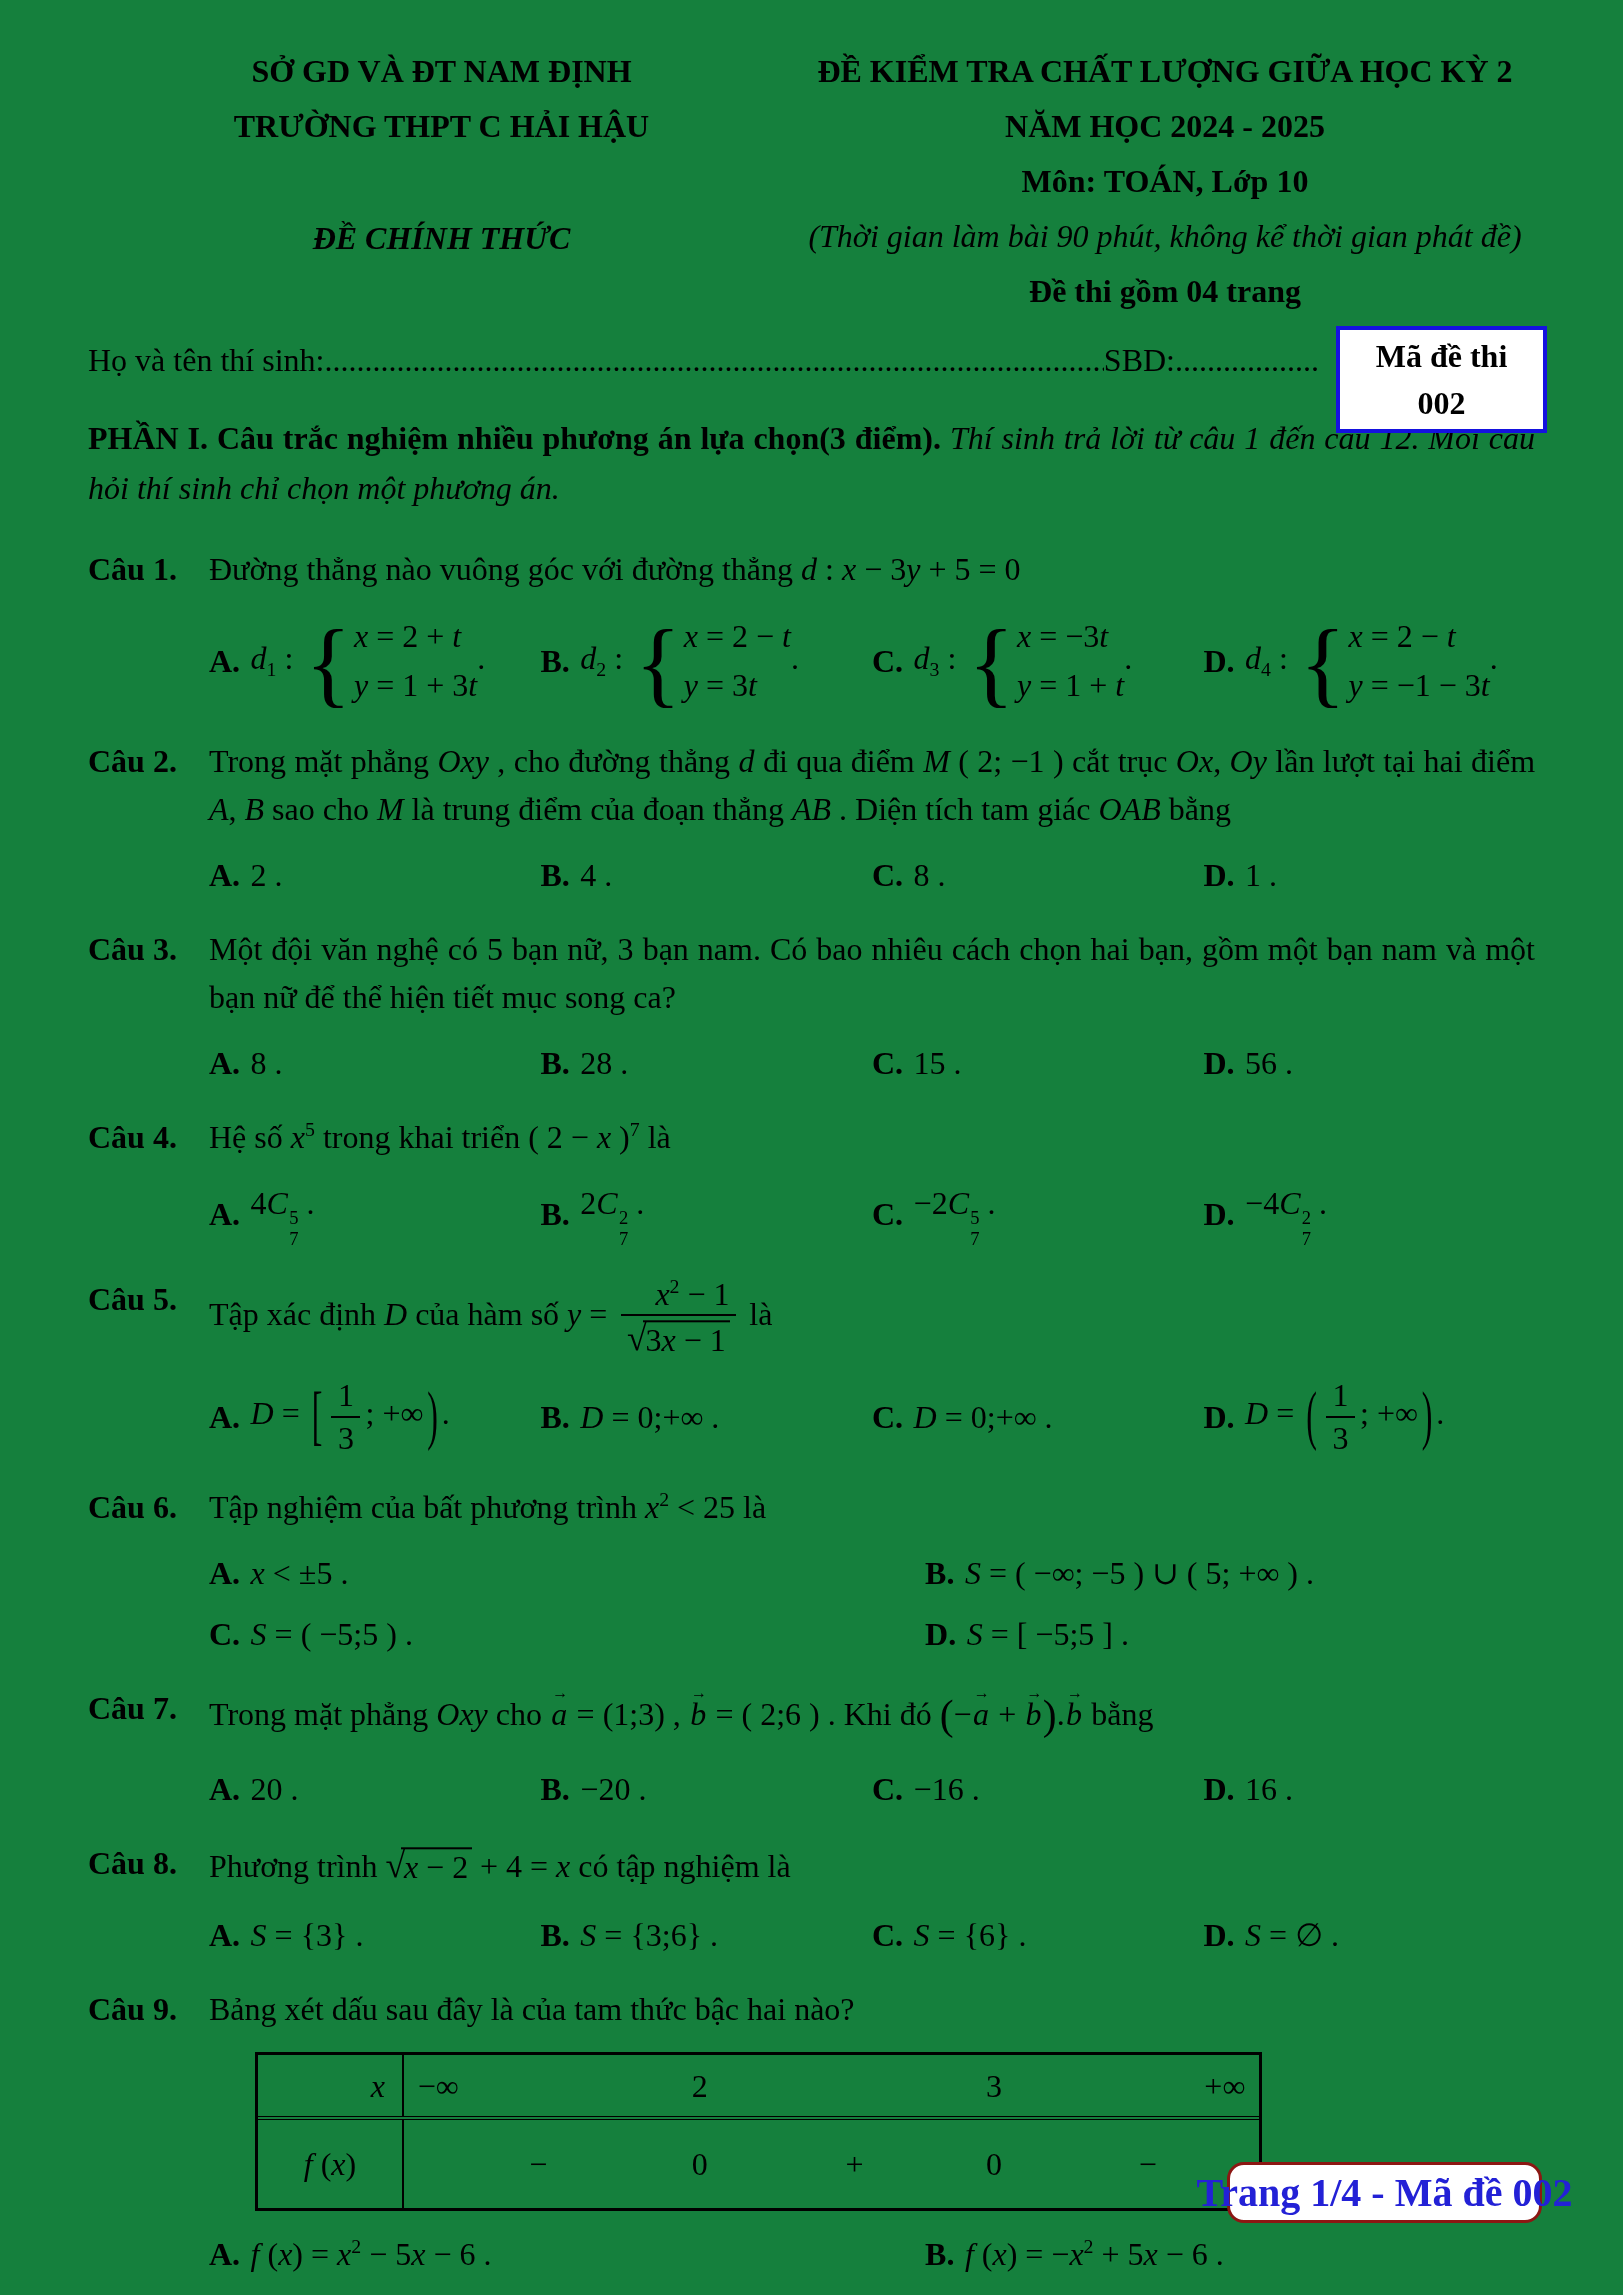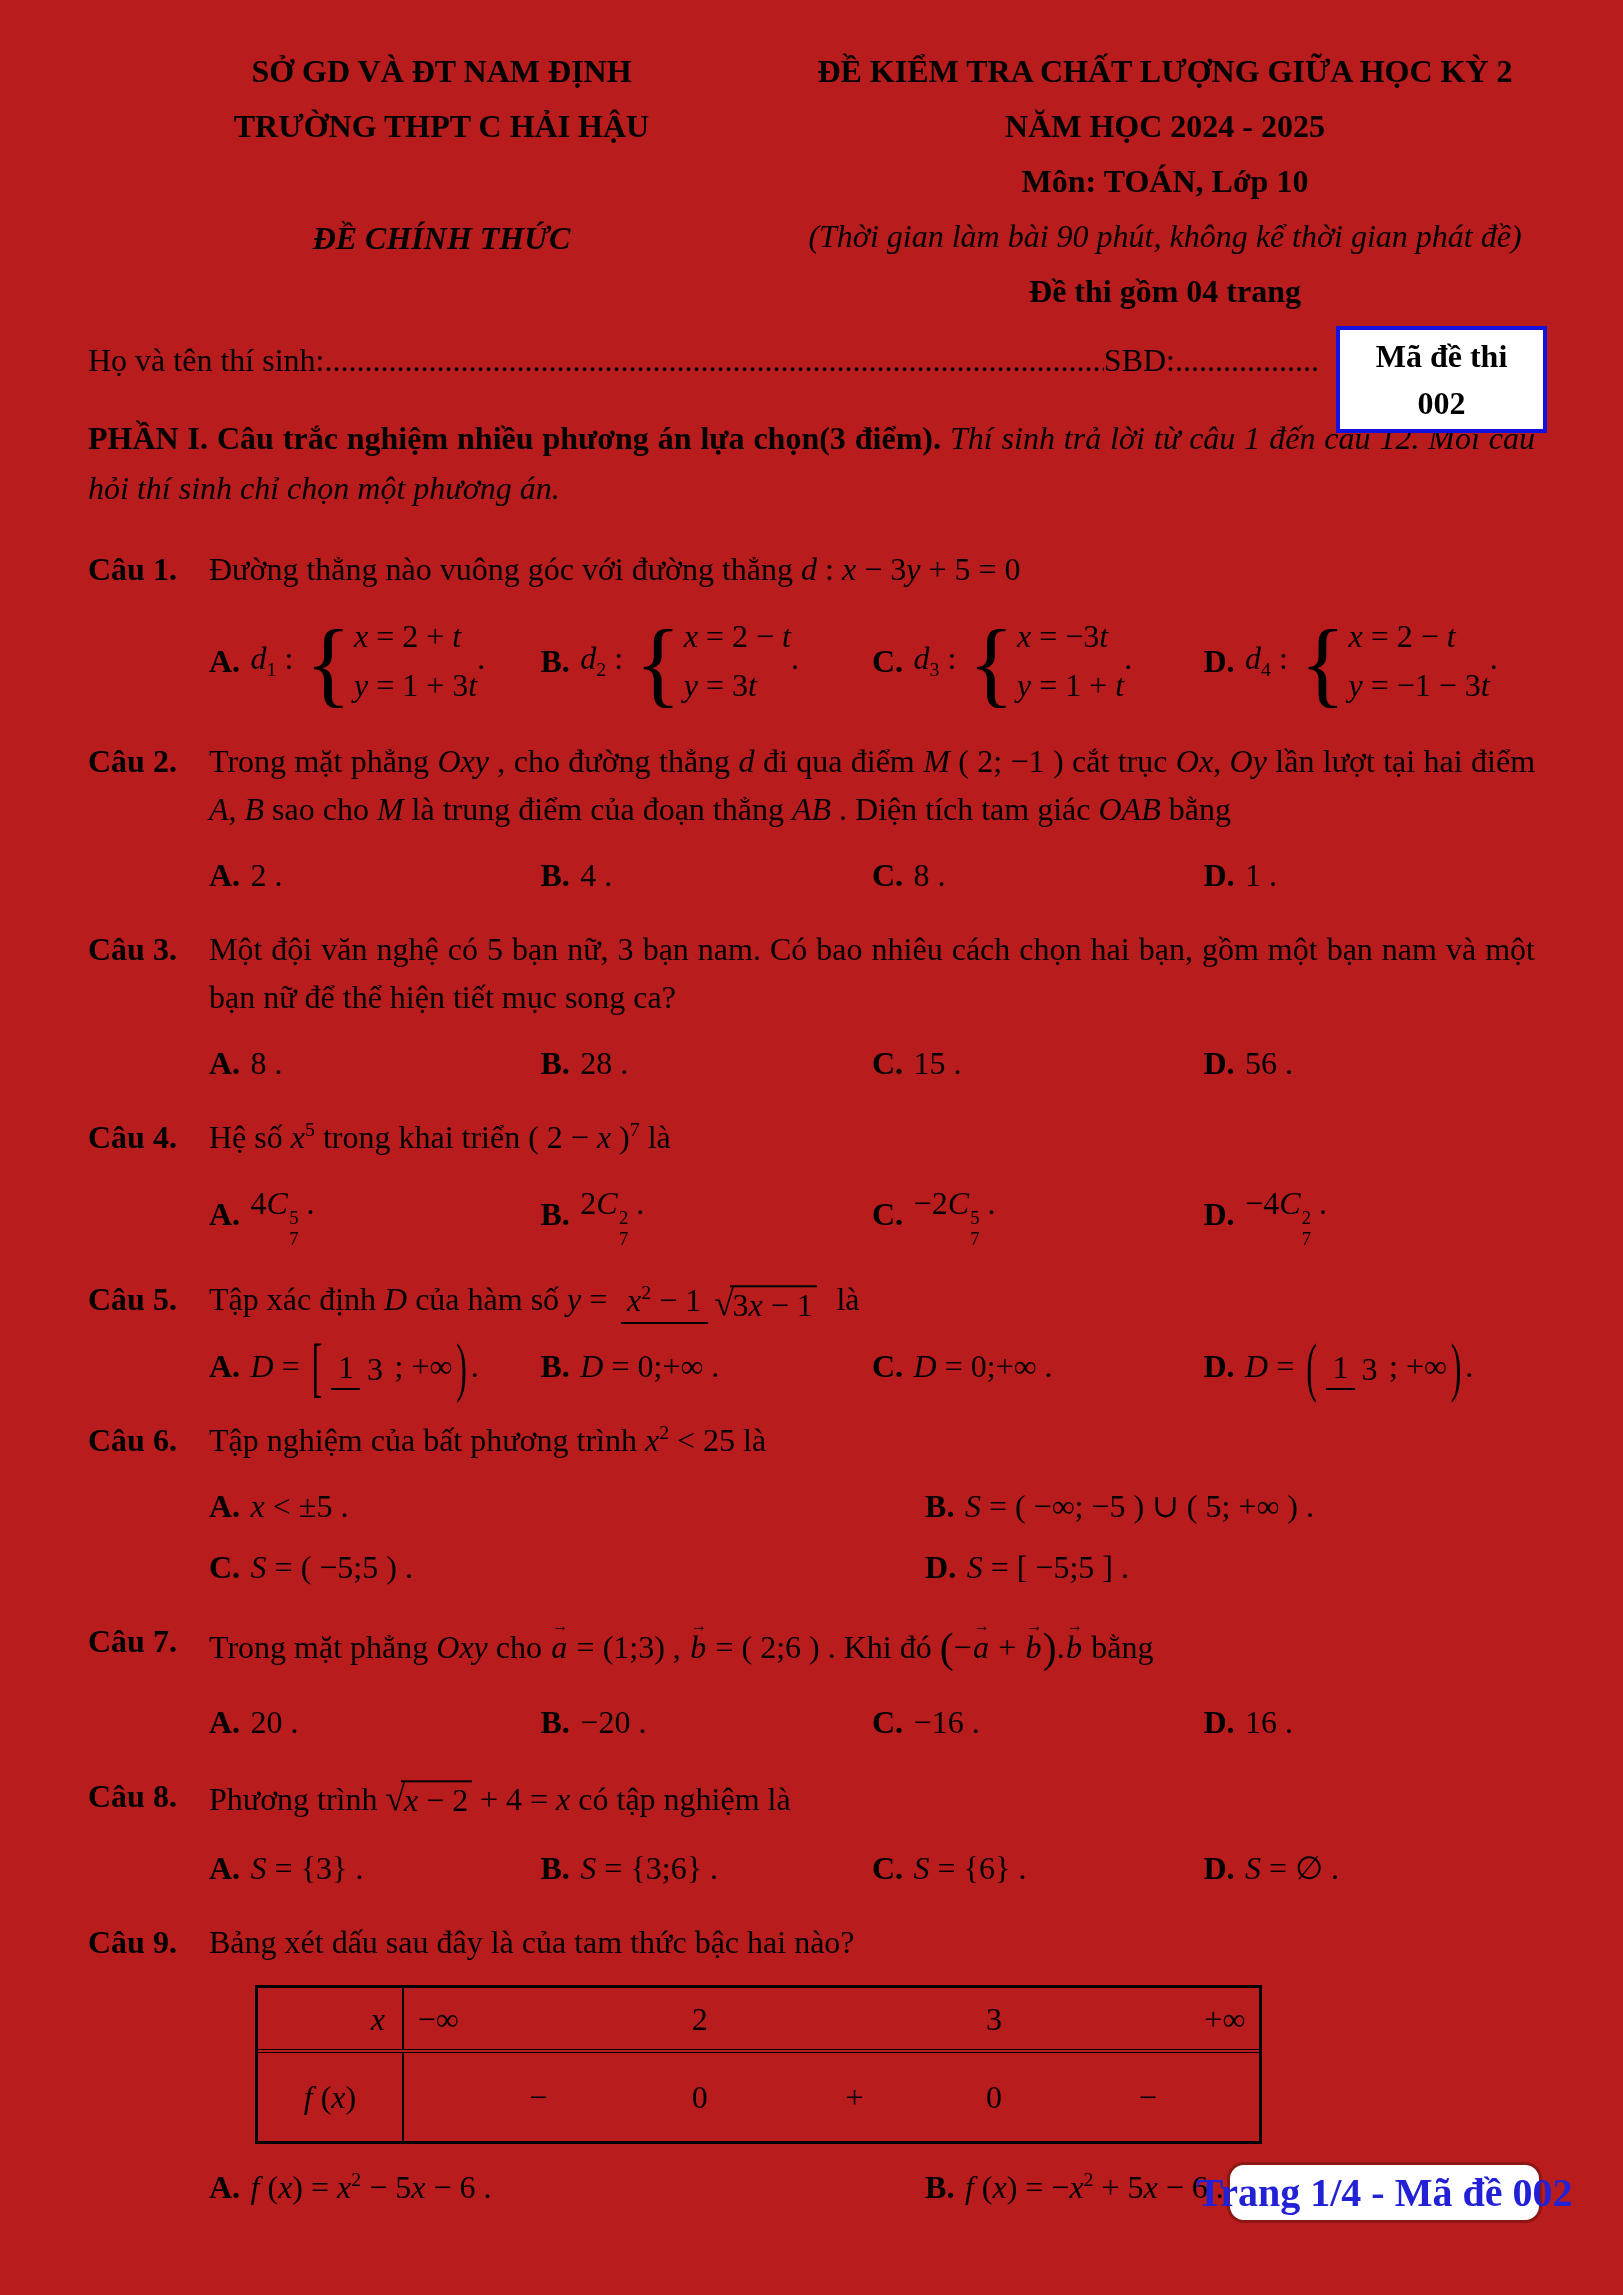--- a/index.html
+++ b/index.html
@@ -1,17 +1,17 @@
 <!DOCTYPE html>
 <html style="font-size:10.5px"><head>
 <meta charset="utf-8">
 <title>De kiem tra</title>
 <style>
   html,body{margin:0;padding:0;background:#888;}
-  .page{position:relative;width:1623px;height:2295px;background:#b91c1c;color:#000;
+  .page{position:relative;width:1623px;height:2295px;background:#15803d;color:#000;
         font-family:"Liberation Serif","DejaVu Serif",serif;font-size:32px;line-height:1.5;
         padding:44px 88px 0 88px;box-sizing:border-box;overflow:hidden;}
   
   .header{display:flex;}
   .h-left{width:707px;text-align:center;}
   .h-left .line{font-weight:bold;line-height:1.72;}
   .exam-type{margin-top:60px;font-weight:bold;font-style:italic;}
   .h-right{flex:1;text-align:center;}
   .h-right .line{line-height:1.72;font-weight:bold;}
   .h-right .duration{font-weight:normal;font-style:italic;}
@@ -37,21 +37,21 @@
   .cols-4 .opt{width:25%;}
   .cols-2 .opt:nth-child(odd){width:54%;}
   .cols-2 .opt:nth-child(even){width:46%;}
   .opt .letter{font-weight:bold;margin-right:10.5px;}
   
   i{font-style:italic;}
   sup{font-size:0.62em;}
   sub{font-size:0.62em;}
   .ss{display:inline-flex;flex-direction:column;font-size:0.58em;line-height:1.08;
       vertical-align:-0.55em;text-align:left;margin-left:1.3px;}
-  .frac{display:inline-flex;flex-direction:row;text-align:center;vertical-align:middle;
+  .frac{display:inline-flex;flex-direction:column;text-align:right;vertical-align:middle;
         margin:0 5.2px;line-height:1.15;}
   .frac .num{border-bottom:2.6px solid #000;padding:0 6.5px 2px;}
   .frac .den{padding:2px 6.5px 0;}
   .sqrt{white-space:nowrap;}
   .sqrt::before{content:"\221A";font-size:1.12em;}
   .rad{display:inline-block;border-top:2.3px solid #000;line-height:1.1;
        margin-left:-3.9px;padding:0.7px 3.9px 0 2.6px;transform:translateY(1.3px);}
   .cases{display:inline-flex;align-items:center;vertical-align:middle;margin-left:3.9px;}
   .cb{display:inline-block;font-size:3em;line-height:1;font-weight:400;transform:translateY(0.02em);}
   .cs{display:inline-flex;flex-direction:column;margin-left:2.6px;text-align:left;line-height:1.55;}

